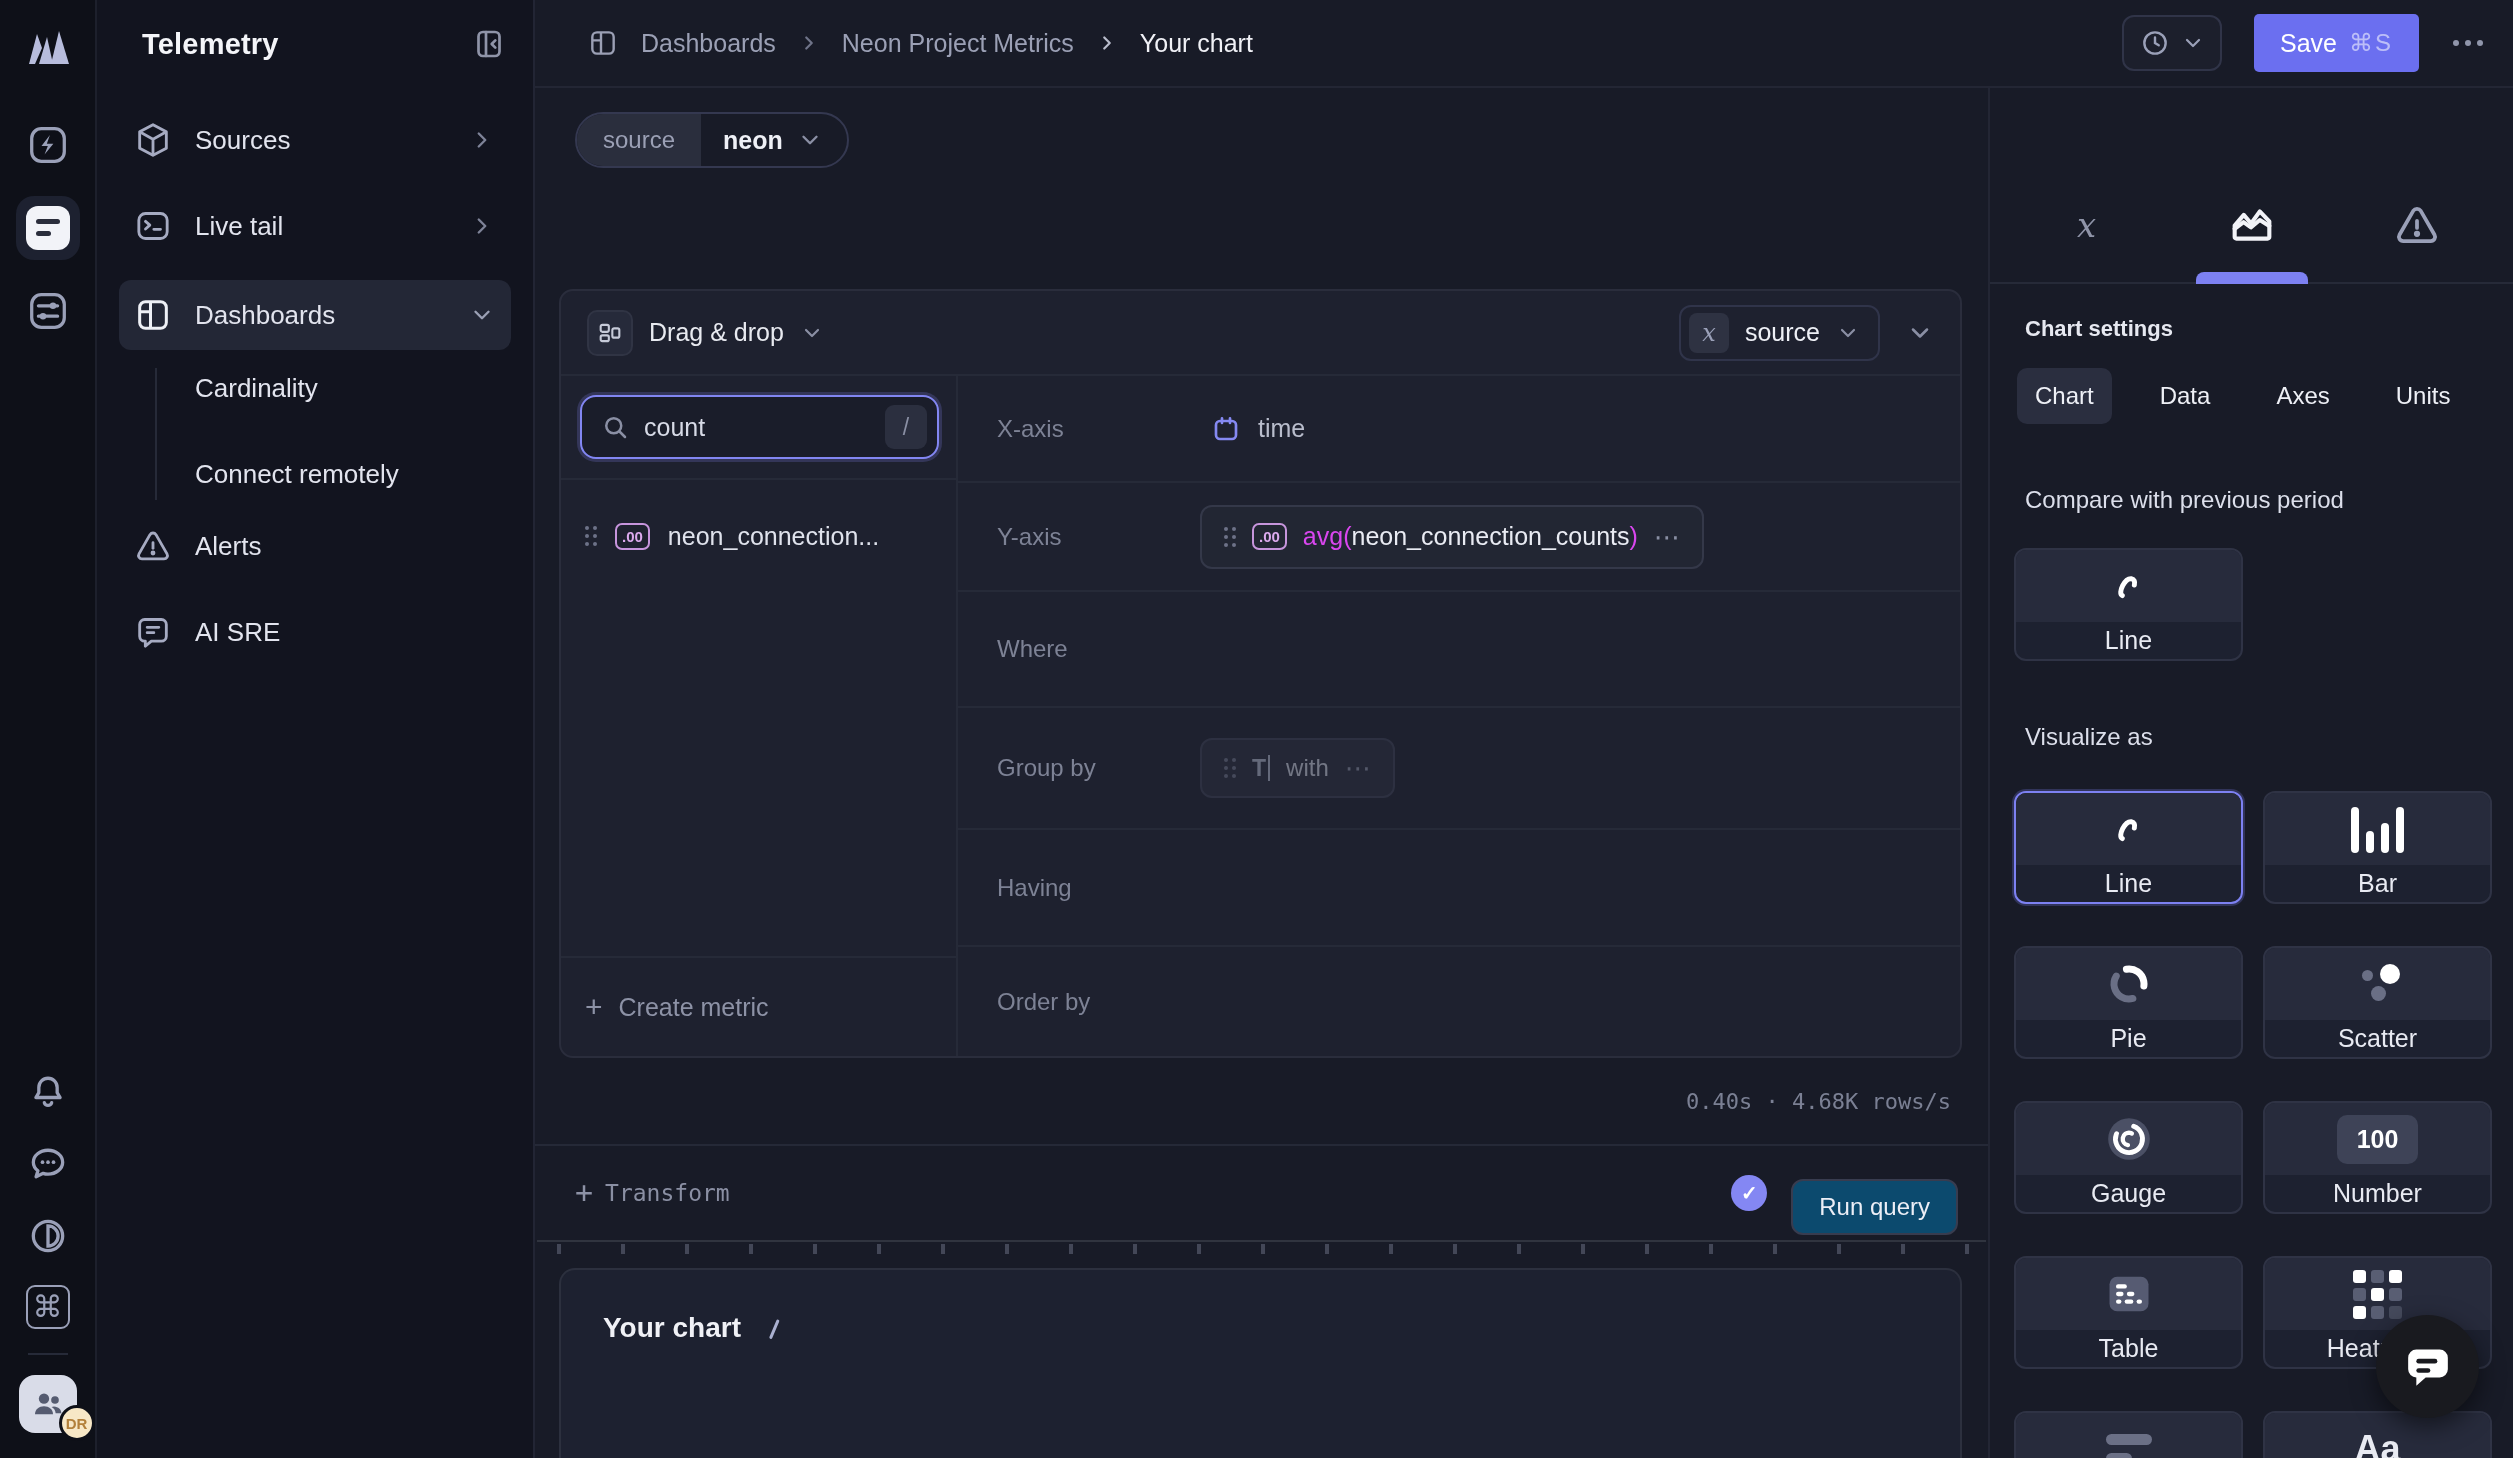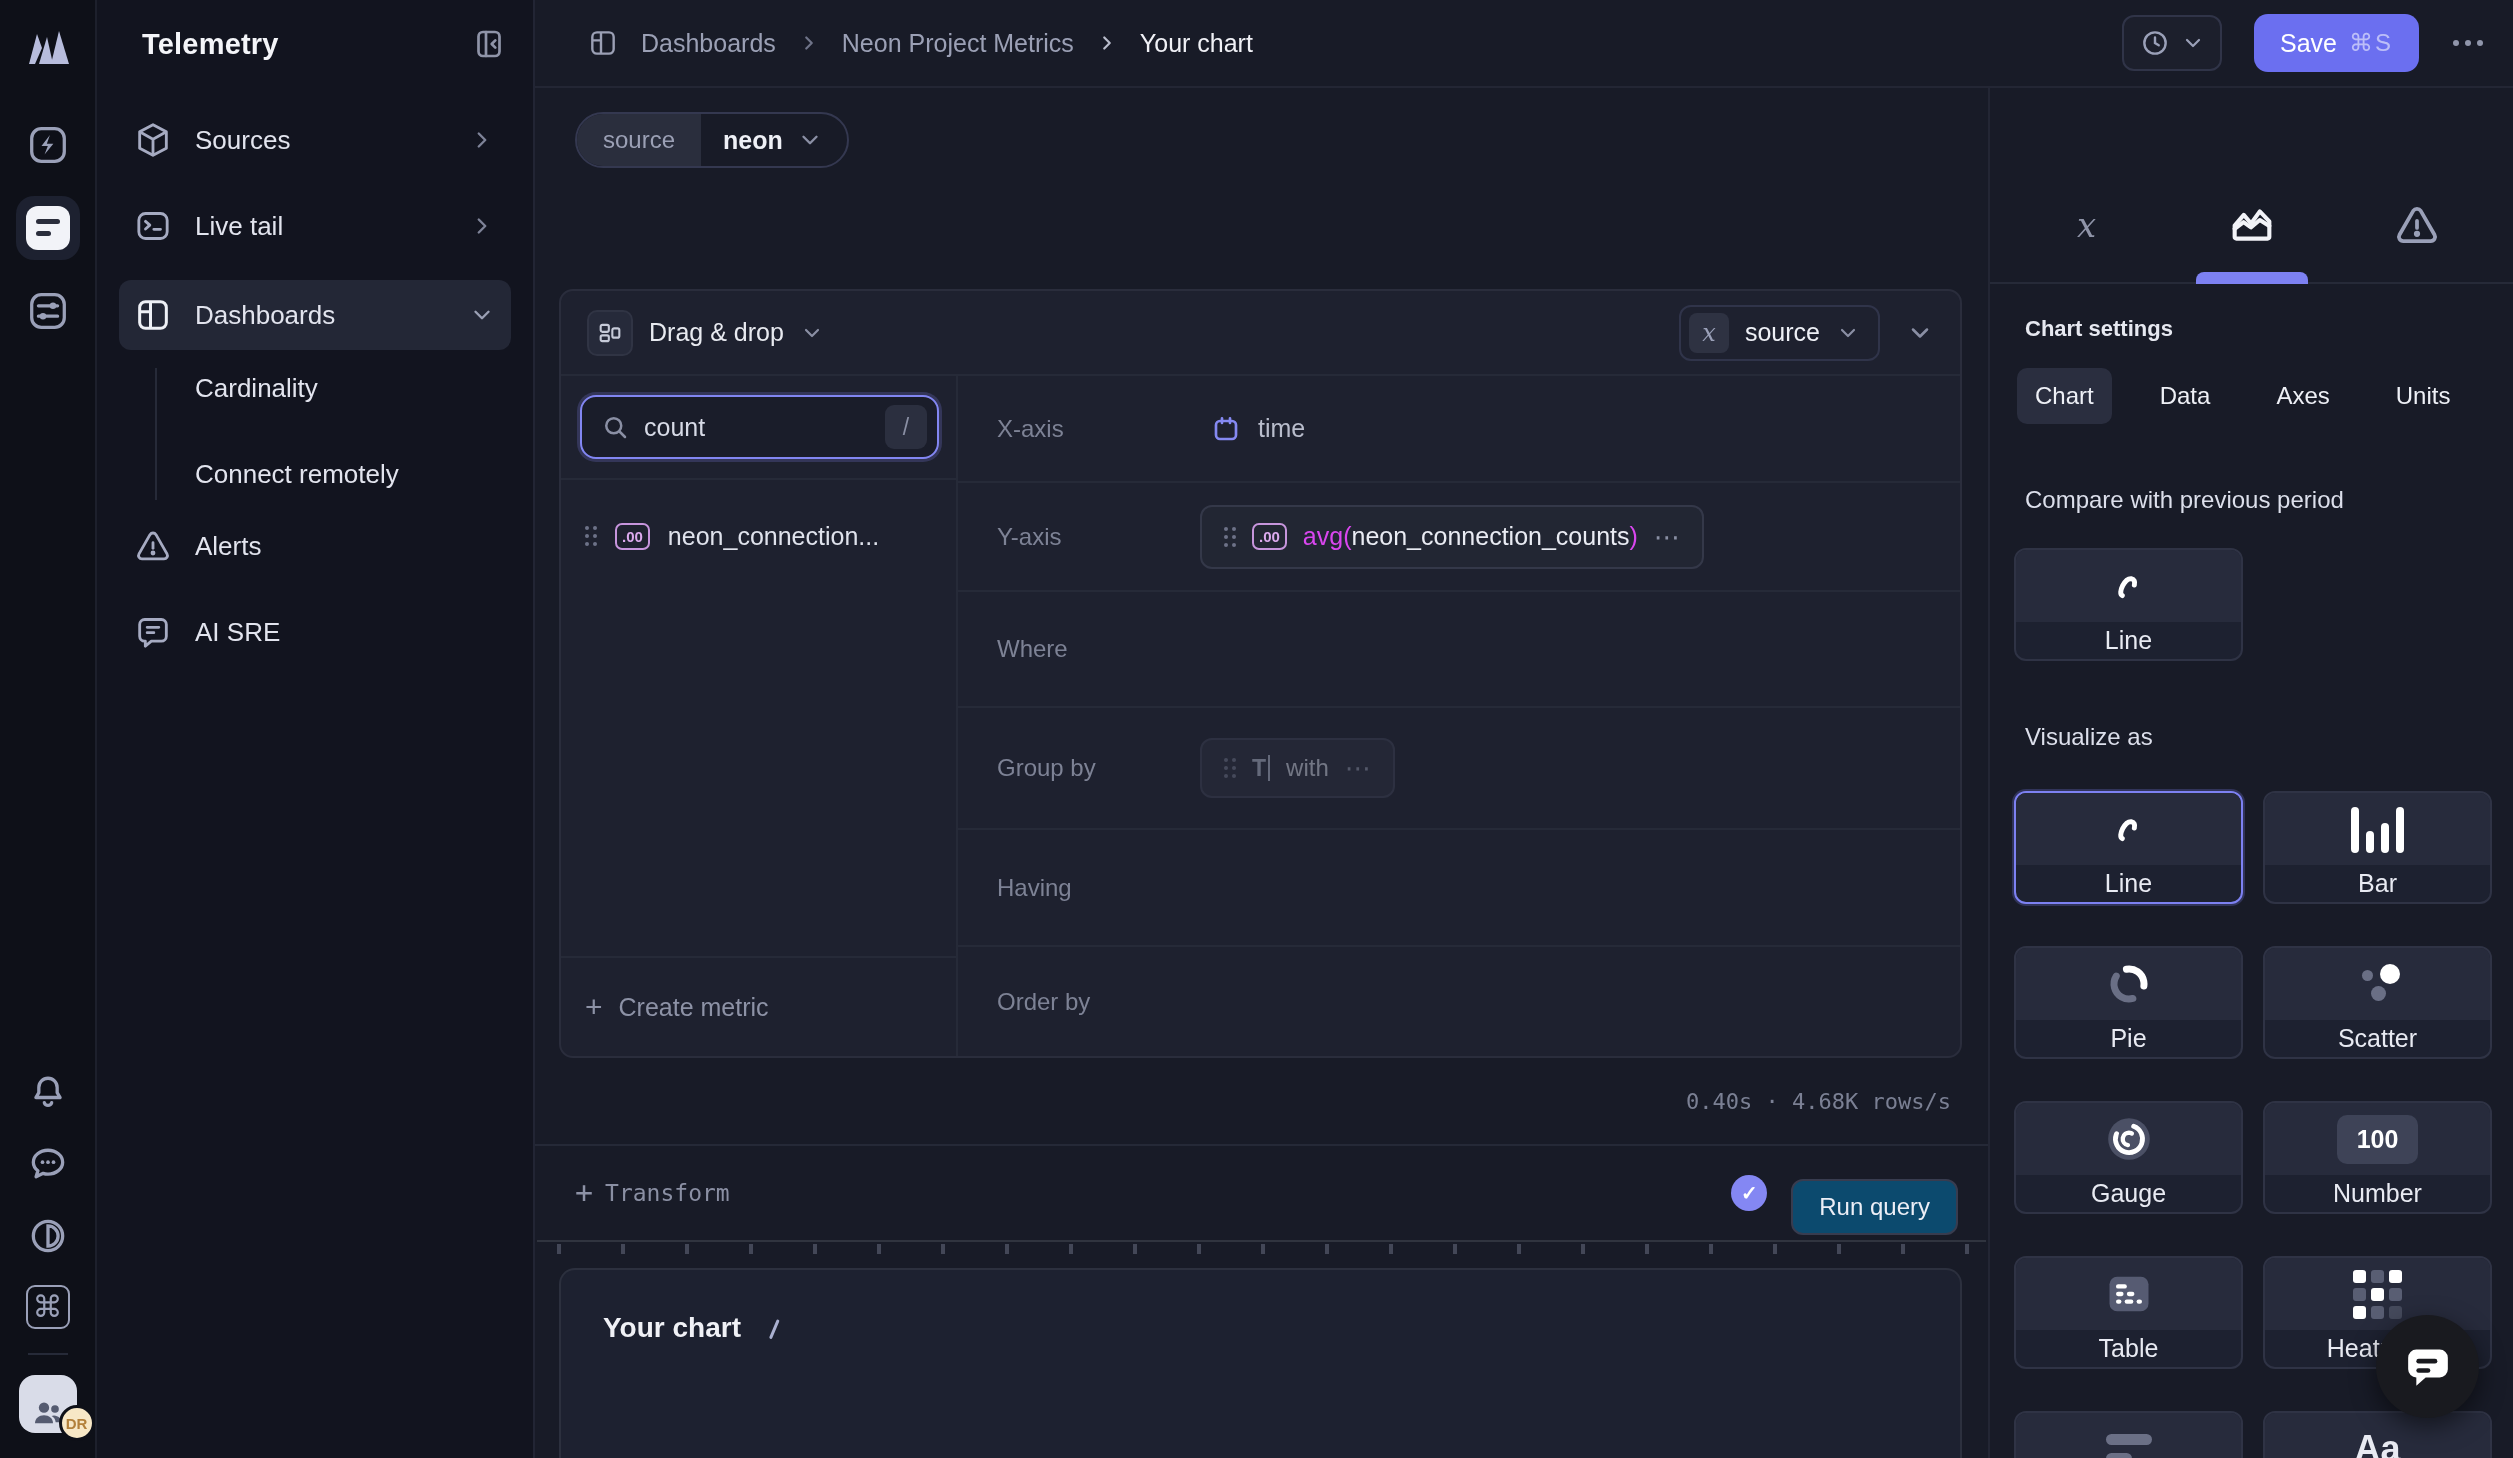--- a/index.html
+++ b/index.html
@@ -21,21 +21,21 @@
   .rail-active i { position:absolute; left:10px; height:5px; border-radius:3px; background:#2a2d3c; display:block; }
   .rail-active i:nth-child(1){ top:13px; width:24px; }
   .rail-active i:nth-child(2){ top:25px; width:15px; }
   .rb-sliders { margin-top:28px; }
   .rail-spacer { flex:1; }
   .rail-bottom { display:flex; flex-direction:column; align-items:center; gap:26px; margin-bottom:0; }
   .cmd-glyph { font-size:30px; color:#9aa0b8; border:2.5px solid #9aa0b8; border-radius:9px;
     width:44px; height:44px; display:flex; align-items:center; justify-content:center; padding-bottom:2px;}
   .rail-divider { width:40px; height:2px; background:#262a38; margin:24px 0 20px; }
   .avatar { width:58px; height:58px; border-radius:16px; background:#d9dce8; position:relative;
-    display:flex; align-items:flex-end; justify-content:center; margin-bottom:26px; }
+    display:flex; align-items:center; justify-content:center; margin-bottom:26px; }
   .avatar-badge { position:absolute; right:-18px; bottom:-8px; width:36px; height:36px; border-radius:50%;
     background:#f7e7c6; border:3px solid #0e1018; color:#b3803a; font-size:15px; font-weight:bold;
     display:flex; align-items:center; justify-content:center; }
 
   
   .menu { width:438px; background:#12141f; border-right:2px solid #222534; flex-shrink:0;
     display:flex; flex-direction:column; }
   .menu-header { height:88px; display:flex; align-items:center; padding:0 26px 0 45px; }
   .app-title { color:#f4f5f9; font-size:29px; font-weight:700; letter-spacing:0.2px; flex:1; }
   .collapse-btn { color:#8f94a8; display:flex; }
@@ -56,21 +56,21 @@
   .content { flex:1; display:flex; flex-direction:column; min-width:0; }
   .topbar { height:88px; border-bottom:2px solid #232634; display:flex; align-items:center;
     padding:0 28px 0 52px; flex-shrink:0; }
   .breadcrumb { display:flex; align-items:center; gap:22px; flex:1; font-size:25px; }
   .bc-muted { color:#9ba0b5; }
   .bc-current { color:#f0f1f6; }
   .bc-sep { color:#6f7489; display:flex; }
   .topbar-right { display:flex; align-items:center; gap:32px; }
   .time-btn { width:100px; height:56px; border:2px solid #303448; background:#1c1f2c; border-radius:12px;
     display:flex; align-items:center; justify-content:center; gap:10px; color:#9aa0b8; }
-  .save-btn { height:58px; padding:0 26px; background:#6b6ff0; border-radius:14px; display:flex;
+  .save-btn { height:58px; padding:0 26px; background:#6b6ff0; border-radius:5px; display:flex;
     align-items:center; gap:12px; }
   .save-label { color:#ffffff; font-size:25px; }
   .save-kbd { color:rgba(255,255,255,.55); font-size:24px; letter-spacing:2px; }
   .more-dots { display:flex; gap:6px; padding:6px 2px; }
   .more-dots i { width:6px; height:6px; border-radius:50%; background:#9096ab; }
 
   .content-row { flex:1; display:flex; min-height:0; }
   .main-col { flex:1; display:flex; flex-direction:column; min-width:0; }
 
   

